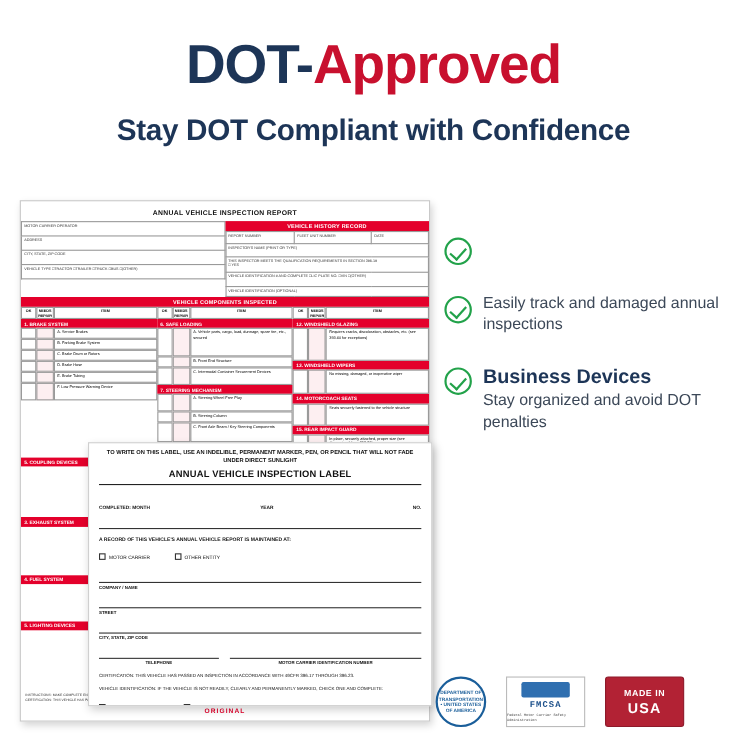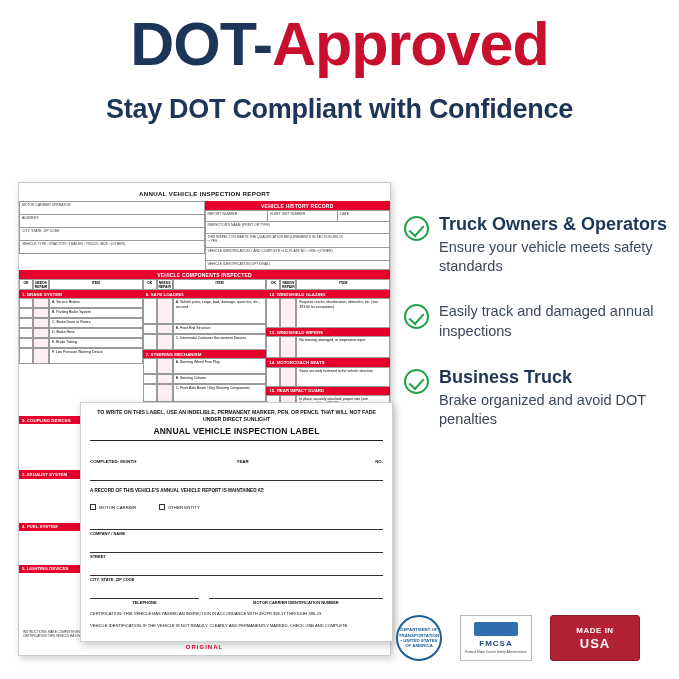--- a/index.html
+++ b/index.html
@@ -9,22 +9,22 @@
     background: #ffffff;
     font-family: "Liberation Sans", sans-serif;
     overflow: hidden;
     position: relative;
   }
   .page { position:relative; width:679px; height:679px; }
 
   
   .headline {
     text-align:center;
-    padding-top: 12px;
-    font-size: 61px;
+    padding-top: 32px;
+    font-size: 50px;
     font-weight: bold;
     letter-spacing: -1px;
     line-height: 1.05;
   }
   .headline .dot { color:#1d3557; }
   .headline .approved { color:#c8102e; }
   .subhead {
     text-align:center;
     margin-top: 18px;
     font-size: 27px;
@@ -193,62 +193,58 @@
   .seal {
     width:46px; height:46px; border-radius:50%;
     border:2px solid #1a5e9a; color:#1a5e9a;
     display:flex; align-items:center; justify-content:center;
     font-size:4.4px; text-align:center; font-weight:bold; line-height:1.2;
     background:#fff; padding:3px;
   }
   .fmcsa {
     width:72px; height:46px; border:1px solid #bbb; background:#fff;
     display:flex; flex-direction:column; align-items:center; justify-content:center;
-    font-size:8px; font-weight:bold; color:#1b4f8a; letter-spacing:1px;
+    font-size:8px; font-weight:bold; color:#1b4f8a; letter-spacing:1px;font-family:Liberation Mono, monospace;
   }
   .fmcsa .sub2 { font-size:3.2px; font-weight:normal; color:#444; letter-spacing:0; margin-top:2px;}
   .fmcsa .truck { width:44px; height:14px; background:#2f6fb0; border-radius:2px; margin-bottom:3px; }
   .usa {
-    width:90px; height:46px; border-radius:3px;
+    width:72px; height:46px; border-radius:3px;
     background:#b22234; color:#fff; display:flex; flex-direction:column;
     align-items:center; justify-content:center; font-weight:bold;
     border:1px solid #8d1a2a;
   }
   .usa .l1 { font-size:8px; letter-spacing:0.5px; }
   .usa .l2 { font-size:13px; letter-spacing:1px; margin-top:1px; }
 </style>
 </head>
 <body>
 
 <div class="page">
 
   <div class="headline">
     <span class="dot">DOT</span><span class="dot">-</span><span class="approved">Approved</span>
   </div>
   <div class="subhead">Stay DOT Compliant with Confidence</div>
 
   <div class="benefits">
     <div class="benefit">
       <div class="check"></div>
-      <div class="benefit-text">
-        <div class="benefit-title">Truck Owners &amp; Operators</div>
-        <div class="benefit-desc">Ensure your vehicle meets safety standards</div>
-      </div>
     </div>
     <div class="benefit">
       <div class="check"></div>
       <div class="benefit-text">
         <div class="benefit-desc">Easily track and damaged annual inspections</div>
       </div>
     </div>
     <div class="benefit">
       <div class="check"></div>
       <div class="benefit-text">
-        <div class="benefit-title">Business Truck</div>
-        <div class="benefit-desc">Brake organized and avoid DOT penalties</div>
+        <div class="benefit-title">Business Devices</div>
+        <div class="benefit-desc">Stay organized and avoid DOT penalties</div>
       </div>
     </div>
   </div>
 
   <div class="form-doc">
     <div class="form-title">ANNUAL VEHICLE INSPECTION REPORT</div>
 
     <div class="top-grid">
       <div class="top-left">
         <table class="tbl">

